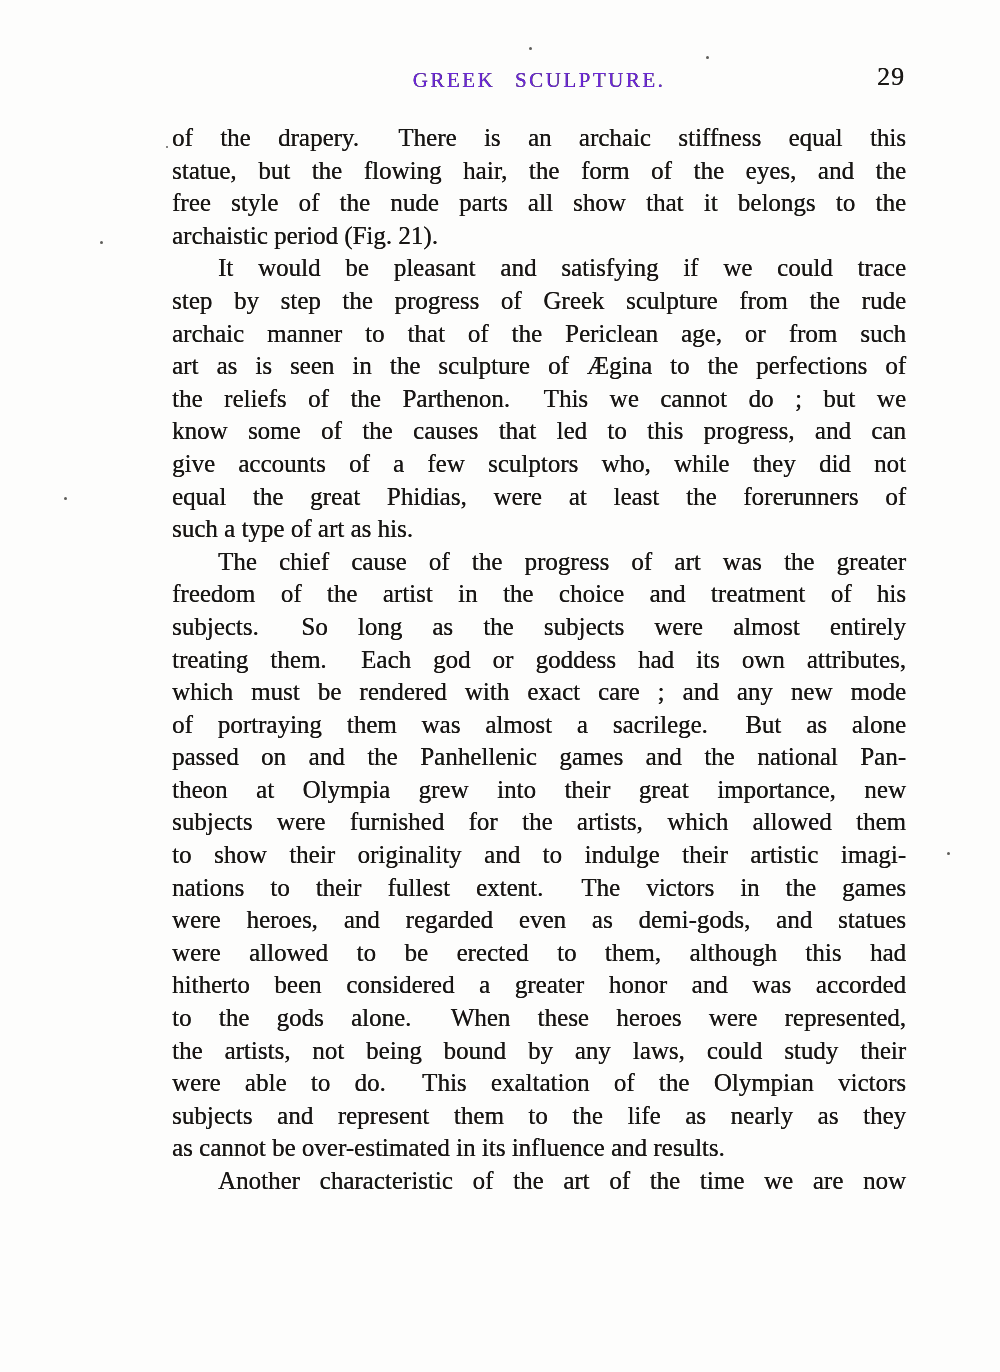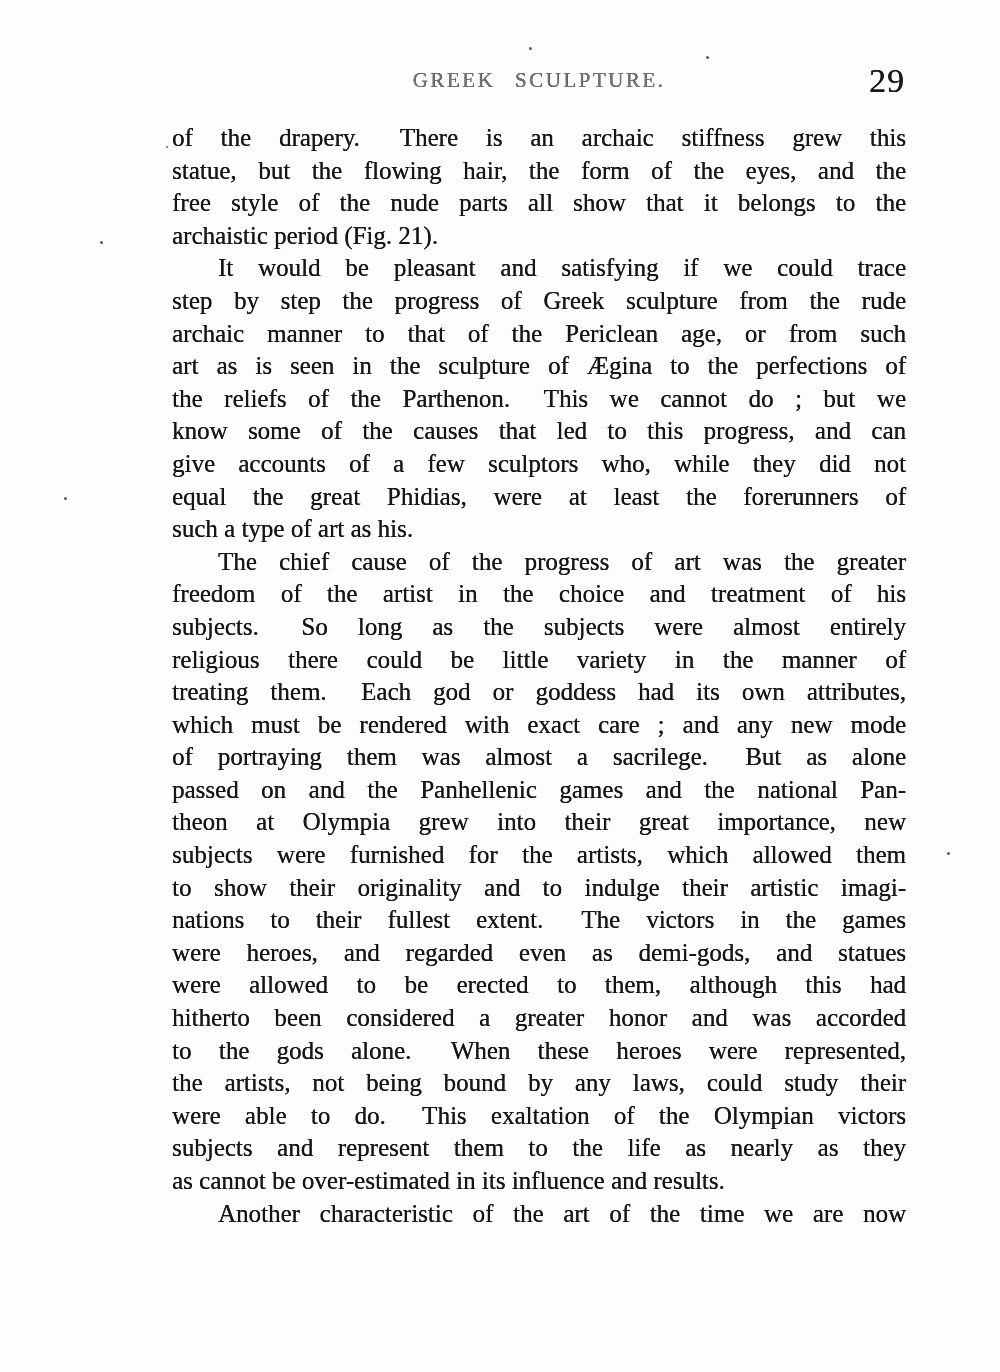--- a/index.html
+++ b/index.html
@@ -14,28 +14,28 @@
   }
   .running-header {
     position: absolute;
     top: 68px;
     left: 172px;
     width: 734px;
     text-align: center;
     font-size: 21px;
     letter-spacing: 2.5px;
     word-spacing: 12px;
-    color: #737373;
+    color: #6d28d9;
     text-shadow: 0.2px 0 0 #1b1916;
   }
   .page-number {
     position: absolute;
     top: 62px;
     right: 95px;
-    font-size: 34px;
+    font-size: 26px;
     letter-spacing: 1px;
     color: #1b1916;
     text-shadow: 0.2px 0 0 #1b1916;
   }
   .body-text {
     position: absolute;
     top: 122px;
     left: 172px;
     width: 734px;
     font-size: 25px;
@@ -60,41 +60,40 @@
   }
 </style>
 </head>
 <body>
 
 <div class="page">
   <div class="running-header">GREEK SCULPTURE.</div>
   <div class="page-number">29</div>
   <div class="body-text" id="body-text">
       <div>
-        <div class="line">of the drapery.  There is an archaic stiffness grew this</div>
+        <div class="line">of the drapery.  There is an archaic stiffness equal this</div>
         <div class="line">statue, but the flowing hair, the form of the eyes, and the</div>
         <div class="line">free style of the nude parts all show that it belongs to the</div>
         <div class="line last">archaistic period (Fig. 21).</div>
       </div>
       <div>
         <div class="line indent">It would be pleasant and satisfying if we could trace</div>
         <div class="line">step by step the progress of Greek sculpture from the rude</div>
         <div class="line">archaic manner to that of the Periclean age, or from such</div>
         <div class="line">art as is seen in the sculpture of Ægina to the perfections of</div>
         <div class="line">the reliefs of the Parthenon.  This we cannot do ; but we</div>
         <div class="line">know some of the causes that led to this progress, and can</div>
         <div class="line">give accounts of a few sculptors who, while they did not</div>
         <div class="line">equal the great Phidias, were at least the forerunners of</div>
         <div class="line last">such a type of art as his.</div>
       </div>
       <div>
         <div class="line indent">The chief cause of the progress of art was the greater</div>
         <div class="line">freedom of the artist in the choice and treatment of his</div>
         <div class="line">subjects.  So long as the subjects were almost entirely</div>
-        <div class="line">religious there could be little variety in the manner of</div>
         <div class="line">treating them.  Each god or goddess had its own attributes,</div>
         <div class="line">which must be rendered with exact care ; and any new mode</div>
         <div class="line">of portraying them was almost a sacrilege.  But as alone</div>
         <div class="line">passed on and the Panhellenic games and the national Pan-</div>
         <div class="line">theon at Olympia grew into their great importance, new</div>
         <div class="line">subjects were furnished for the artists, which allowed them</div>
         <div class="line">to show their originality and to indulge their artistic imagi-</div>
         <div class="line">nations to their fullest extent.  The victors in the games</div>
         <div class="line">were heroes, and regarded even as demi-gods, and statues</div>
         <div class="line">were allowed to be erected to them, although this had</div>

